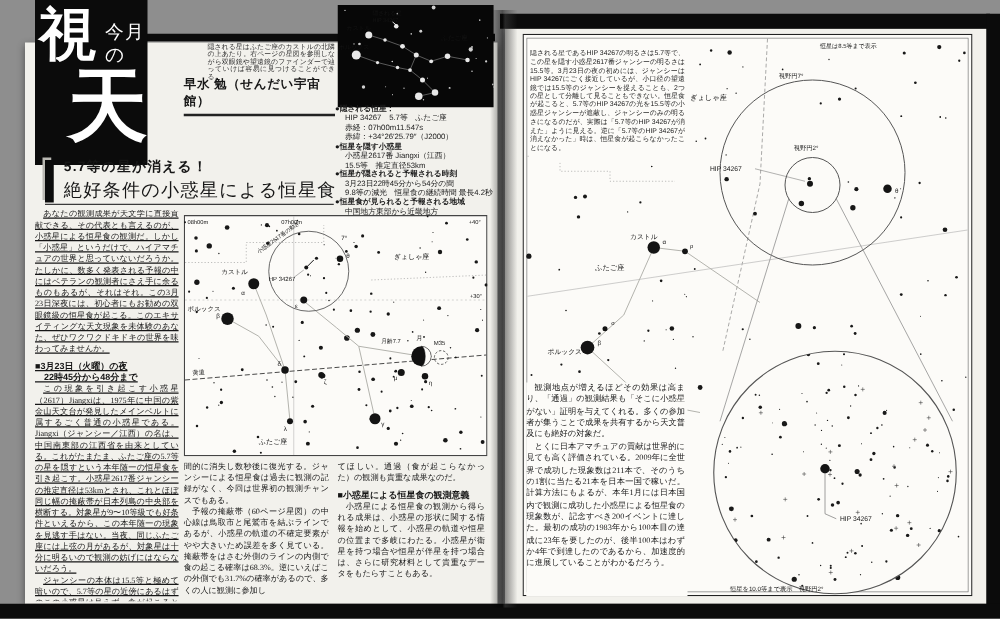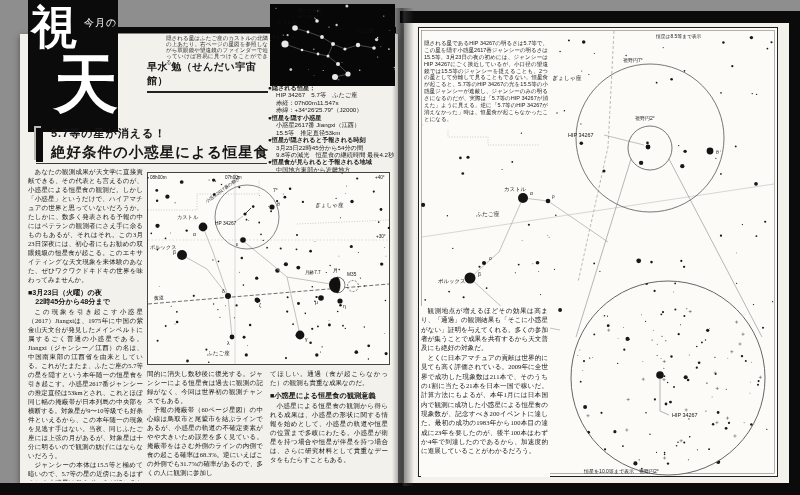--- a/index.html
+++ b/index.html
@@ -6,32 +6,32 @@
   #stage{position:relative;width:800px;height:495px;overflow:hidden;background:#8e8e8e;
          font-family:"Liberation Sans",sans-serif;color:#161616;}
   .abs{position:absolute;}
   .page{position:absolute;background:#f2f1ec;box-shadow:0 2px 6px rgba(0,0,0,.45);}
   .blackbar{position:absolute;background:#0b0b0b;}
   .gutter{position:absolute;left:392px;top:8px;width:22px;height:478px;
           background:linear-gradient(90deg,rgba(0,0,0,0) 0%,rgba(0,0,0,.45) 45%,rgba(60,60,60,.55) 55%,rgba(0,0,0,0) 100%);pointer-events:none;}
   
   .masthead{position:absolute;left:28px;top:0;width:90px;height:132px;background:#0b0b0b;color:#fff;}
   .mh-k1{position:absolute;left:3px;top:4px;font-size:46px;font-weight:bold;line-height:1;}
-  .mh-pre{position:absolute;left:56px;top:16px;font-size:10px;letter-spacing:1px;}
+  .mh-pre{position:absolute;left:56px;top:16px;font-size:15px;letter-spacing:1px;}
   .mh-k2{position:absolute;left:26px;top:52px;font-size:64px;font-weight:bold;line-height:1;}
   .finder-note{position:absolute;left:166px;top:35px;width:102px;font-size:5.5px;line-height:1.1;color:#2c2c2c;text-align:justify;}
   .author{position:absolute;left:147px;top:60px;width:121px;font-size:10px;font-weight:bold;
           border-bottom:2.5px solid #222;padding-bottom:3px;letter-spacing:.5px;}
   .lead{position:absolute;left:28px;top:84px;width:236px;font-size:8.2px;font-weight:bold;line-height:1.3;color:#0d0d0d;text-align:justify;}
   .facts{position:absolute;left:268px;top:84px;width:129px;font-size:6.2px;line-height:1.2;color:#1a1a1a;}
   .facts .fl{font-weight:bold;}
   .facts .fs{padding-left:8px;}
   .hl-bar{position:absolute;left:36px;top:128px;width:7px;height:34px;background:#0b0b0b;box-shadow:-2px -2px 0 #b9b8b2;}
   .hl1{position:absolute;left:51px;top:126px;font-size:11px;font-weight:bold;letter-spacing:1px;}
-  .hl2{position:absolute;left:51px;top:143px;font-size:14.5px;font-weight:bold;letter-spacing:1px;}
+  .hl2{position:absolute;left:51px;top:143px;font-size:14.5px;font-weight:normal;letter-spacing:1px;}
   .hl-rule{position:absolute;left:36px;top:163px;width:231px;height:1px;background:#3a3a3a;}
   .col{position:absolute;font-family:"Liberation Serif","DejaVu Serif",serif;font-size:6.5px;line-height:1.38;text-align:justify;overflow:hidden;}
   .col p{margin:0;text-indent:1em;}
   .col p.cont{text-indent:0;}
   .sub{font-family:"Liberation Sans",sans-serif;font-weight:bold;font-size:7.2px;line-height:1.3;margin:3px 0 2px;text-indent:0;}
   .rp-intro{position:absolute;left:424px;top:40px;width:124px;height:64px;background:#fcfbf8;
             font-size:5.5px;line-height:1.25;text-align:justify;overflow:hidden;color:#222;}
   .rp-bottom{position:absolute;left:421px;top:306px;width:127px;height:171px;background:#fcfbf8;
              font-family:"Liberation Serif","DejaVu Serif",serif;font-size:6.6px;line-height:1.42;text-align:justify;overflow:hidden;padding-right:2px;}
   .rp-bottom p{margin:0;text-indent:1em;}
@@ -134,21 +134,21 @@
     <div class="fs">9.8等の減光　恒星食の継続時間 最長4.2秒</div>
     <div class="fl">●恒星食が見られると予報される地域</div>
     <div class="fs">中国地方東部から近畿地方</div>
   </div>
 
   <div class="hl-bar"></div>
   <div class="hl1">5.7等の星が消える！</div>
   <div class="hl2">絶好条件の小惑星による恒星食</div>
   <div class="hl-rule"></div>
 
-  <div class="col" style="left:28px;top:168px;width:115px;height:313px;">
+  <div class="col" style="left:28px;top:168px;width:115px;height:313px;text-decoration:underline;">
     <p>あなたの観測成果が天文学に直接貢献できる、その代表とも言えるのが、小惑星による恒星食の観測だ。しかし「小惑星」というだけで、ハイアマチュアの世界と思っていないだろうか。たしかに、数多く発表される予報の中にはベテランの観測者にさえ手に余るものもあるが、それはそれ。この3月23日深夜には、初心者にもお勧めの双眼鏡級の恒星食が起こる。このエキサイティングな天文現象を未体験のあなた、ぜひワクワクドキドキの世界を味わってみませんか。</p>
     <div class="sub">
       <div>■3月23日（火曜）の夜</div>
       <div>　22時45分から48分まで</div>
     </div>
     <p>この現象を引き起こす小惑星（2617）Jiangxiは、1975年に中国の紫金山天文台が発見したメインベルトに属するごく普通の小惑星である。Jiangxi（ジャンシー／江西）の名は、中国南東部の江西省を由来としている。これがたまたま、ふたご座の5.7等の星を隠すという本年随一の恒星食を引き起こす。小惑星2617番ジャンシーの推定直径は53kmとされ、これとほぼ同じ幅の掩蔽帯が日本列島の中央部を横断する。対象星が9〜10等級でも好条件といえるから、この本年随一の現象を見逃す手はない。当夜、同じふたご座には上弦の月があるが、対象星は十分に明るいので観測の妨げにはならないだろう。</p>
     <p>ジャンシーの本体は15.5等と極めて暗いので、5.7等の星の近傍にあるはずのこの小惑星は見えず、食が起こると恒星が瞬</p>
   </div>
 
   <svg class="abs" style="left:147px;top:172px;" width="243" height="193" viewBox="0 0 243 193">

